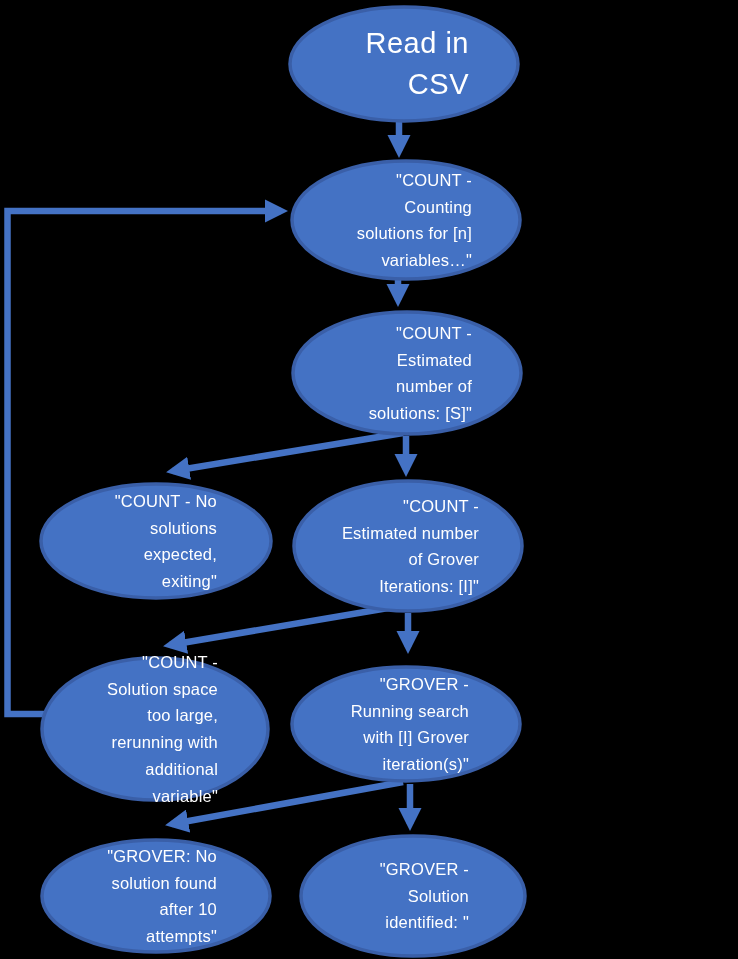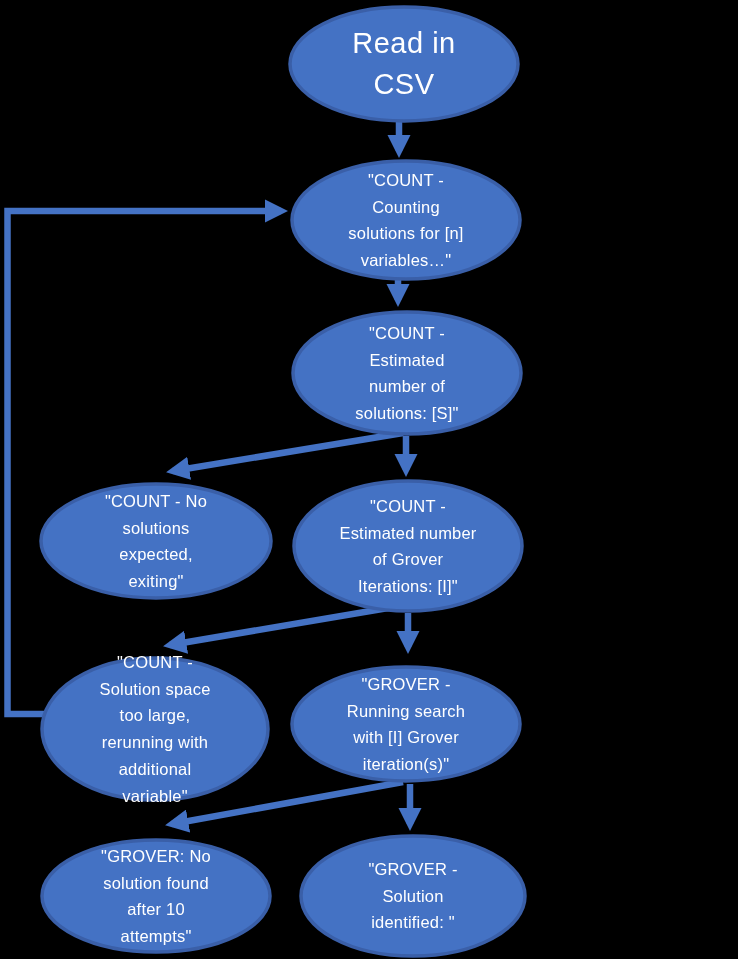--- a/index.html
+++ b/index.html
@@ -26,21 +26,21 @@
   }
   .arrowhead { fill: var(--arrow); }
   .node-shape {
     fill: var(--node-fill);
     stroke: var(--node-border);
     stroke-width: 3.5;
   }
   .label {
     position: absolute;
     transform: translate(-50%, -50%);
-    text-align: center;
+    text-align: right;
     color: var(--text);
     font-size: 16.5px;
     line-height: 1.62;
     letter-spacing: 0.2px;
     white-space: normal;
     pointer-events: none;
   }
   .n1 { left: 404px; top: 64px;  width: 130px; font-size: 29px; line-height: 1.4; letter-spacing: 0.5px; }
   .n2 { left: 406px; top: 220px; width: 132px; }
   .n3 { left: 407px; top: 373px; width: 130px; }

